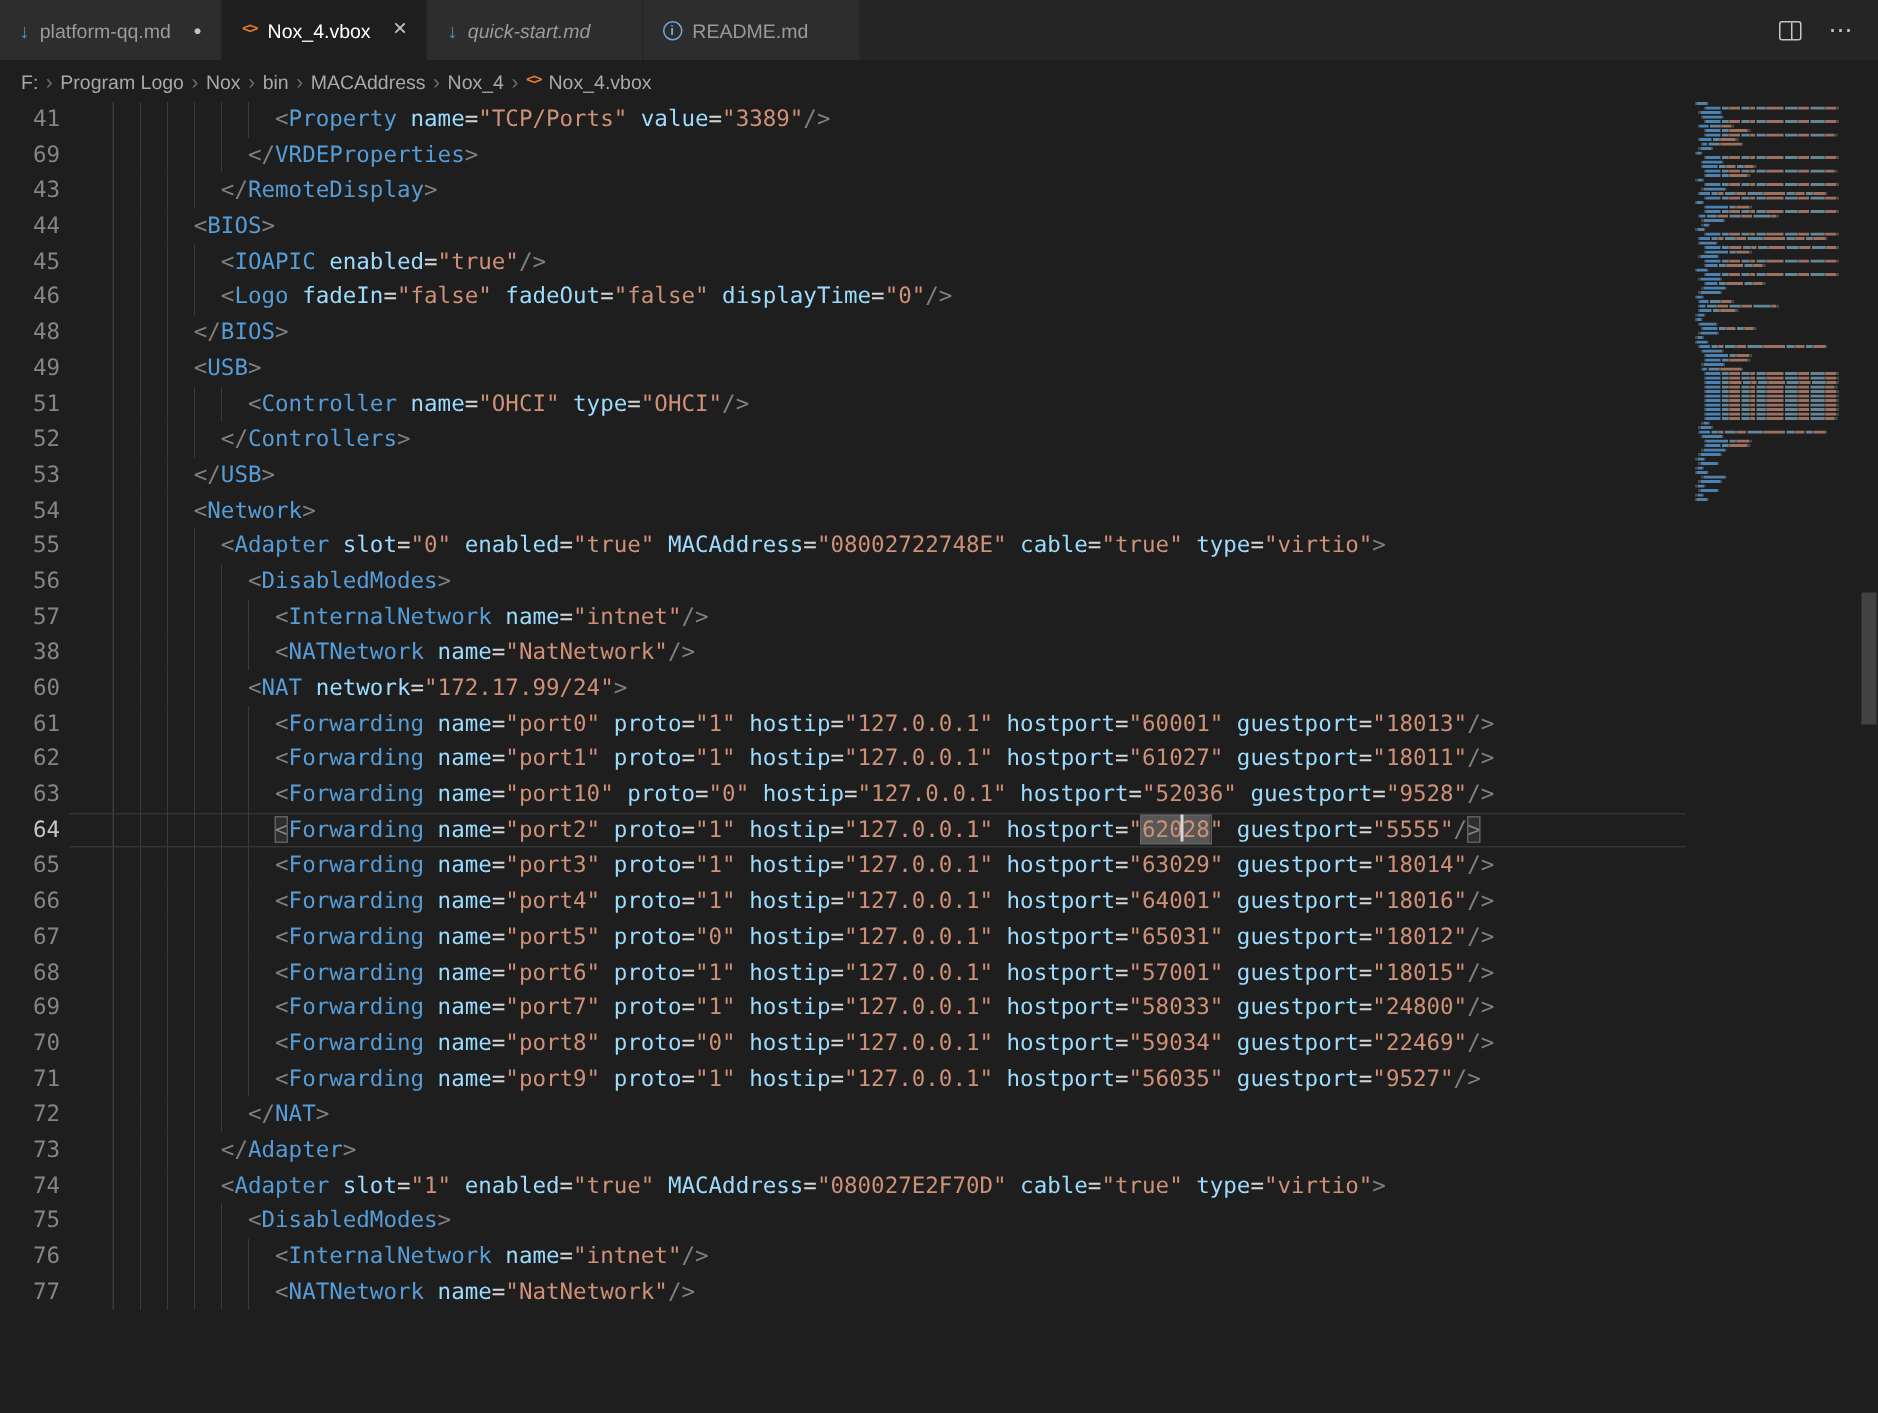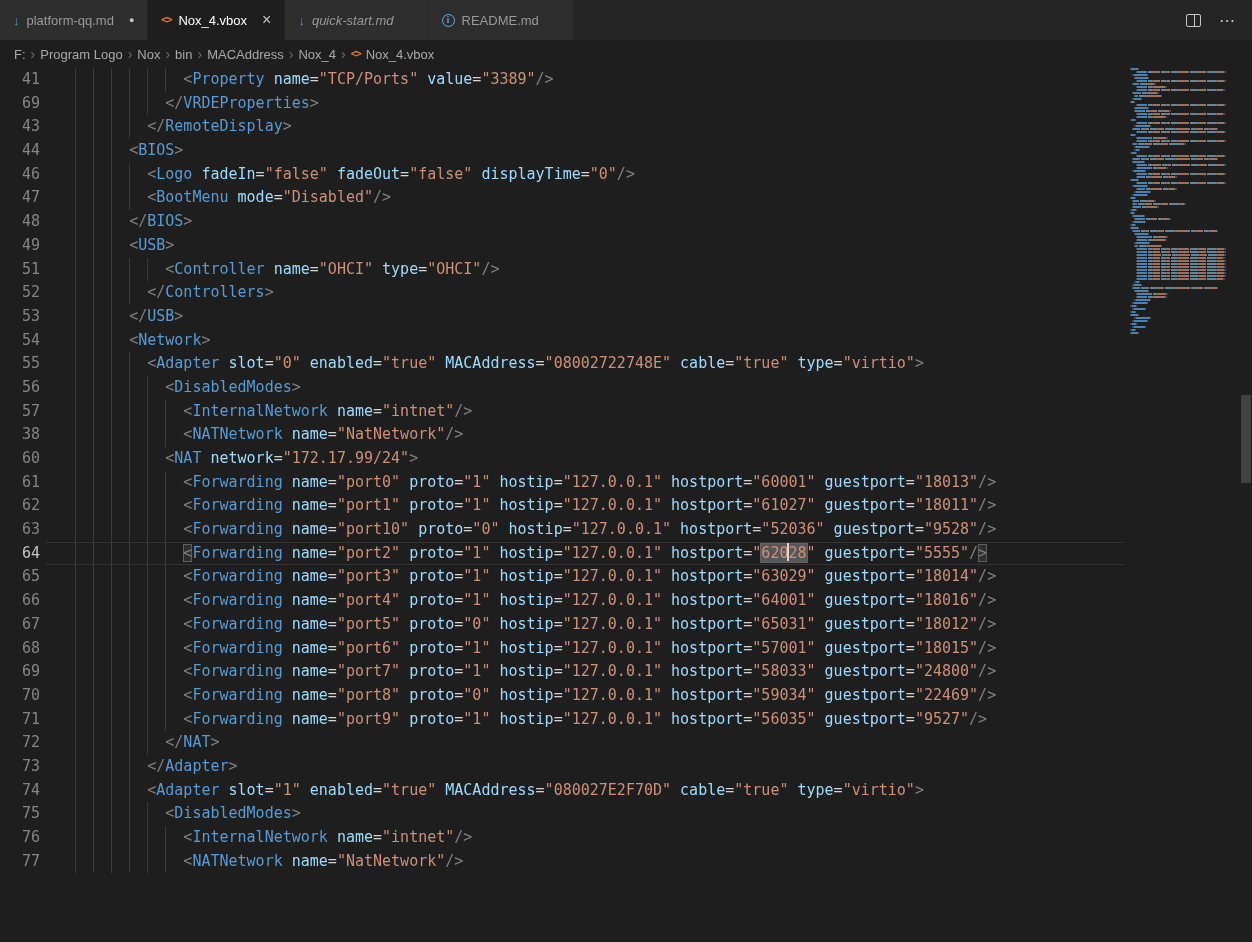--- a/index.html
+++ b/index.html
@@ -114,22 +114,22 @@
       <span>Nox_4.vbox</span>
     </span>
   </div>
 
 <div class="editor">
   <div class="lines">
       <div class="line"><span class="num">41</span><span class="lbody"><span class="ind" style="width: 12ch;"></span><span class="tk-p">&lt;</span><span class="tk-t">Property</span><span class="tk-w"> </span><span class="tk-a">name</span><span class="tk-e">=</span><span class="tk-s">"TCP/Ports"</span><span class="tk-w"> </span><span class="tk-a">value</span><span class="tk-e">=</span><span class="tk-s">"3389"</span><span class="tk-p">/&gt;</span></span></div>
       <div class="line"><span class="num">69</span><span class="lbody"><span class="ind" style="width: 10ch;"></span><span class="tk-p">&lt;/</span><span class="tk-t">VRDEProperties</span><span class="tk-p">&gt;</span></span></div>
       <div class="line"><span class="num">43</span><span class="lbody"><span class="ind" style="width: 8ch;"></span><span class="tk-p">&lt;/</span><span class="tk-t">RemoteDisplay</span><span class="tk-p">&gt;</span></span></div>
       <div class="line"><span class="num">44</span><span class="lbody"><span class="ind" style="width: 6ch;"></span><span class="tk-p">&lt;</span><span class="tk-t">BIOS</span><span class="tk-p">&gt;</span></span></div>
+      <div class="line"><span class="num">45</span><span class="lbody"><span class="ind" style="width: 8ch;"></span><span class="tk-p">&lt;</span><span class="tk-t">IOAPIC</span><span class="tk-w"> </span><span class="tk-a">enabled</span><span class="tk-e">=</span><span class="tk-s">"true"</span><span class="tk-p">/&gt;</span></span></div>
       <div class="line"><span class="num">46</span><span class="lbody"><span class="ind" style="width: 8ch;"></span><span class="tk-p">&lt;</span><span class="tk-t">Logo</span><span class="tk-w"> </span><span class="tk-a">fadeIn</span><span class="tk-e">=</span><span class="tk-s">"false"</span><span class="tk-w"> </span><span class="tk-a">fadeOut</span><span class="tk-e">=</span><span class="tk-s">"false"</span><span class="tk-w"> </span><span class="tk-a">displayTime</span><span class="tk-e">=</span><span class="tk-s">"0"</span><span class="tk-p">/&gt;</span></span></div>
-      <div class="line"><span class="num">47</span><span class="lbody"><span class="ind" style="width: 8ch;"></span><span class="tk-p">&lt;</span><span class="tk-t">BootMenu</span><span class="tk-w"> </span><span class="tk-a">mode</span><span class="tk-e">=</span><span class="tk-s">"Disabled"</span><span class="tk-p">/&gt;</span></span></div>
       <div class="line"><span class="num">48</span><span class="lbody"><span class="ind" style="width: 6ch;"></span><span class="tk-p">&lt;/</span><span class="tk-t">BIOS</span><span class="tk-p">&gt;</span></span></div>
       <div class="line"><span class="num">49</span><span class="lbody"><span class="ind" style="width: 6ch;"></span><span class="tk-p">&lt;</span><span class="tk-t">USB</span><span class="tk-p">&gt;</span></span></div>
       <div class="line"><span class="num">51</span><span class="lbody"><span class="ind" style="width: 10ch;"></span><span class="tk-p">&lt;</span><span class="tk-t">Controller</span><span class="tk-w"> </span><span class="tk-a">name</span><span class="tk-e">=</span><span class="tk-s">"OHCI"</span><span class="tk-w"> </span><span class="tk-a">type</span><span class="tk-e">=</span><span class="tk-s">"OHCI"</span><span class="tk-p">/&gt;</span></span></div>
       <div class="line"><span class="num">52</span><span class="lbody"><span class="ind" style="width: 8ch;"></span><span class="tk-p">&lt;/</span><span class="tk-t">Controllers</span><span class="tk-p">&gt;</span></span></div>
       <div class="line"><span class="num">53</span><span class="lbody"><span class="ind" style="width: 6ch;"></span><span class="tk-p">&lt;/</span><span class="tk-t">USB</span><span class="tk-p">&gt;</span></span></div>
       <div class="line"><span class="num">54</span><span class="lbody"><span class="ind" style="width: 6ch;"></span><span class="tk-p">&lt;</span><span class="tk-t">Network</span><span class="tk-p">&gt;</span></span></div>
       <div class="line"><span class="num">55</span><span class="lbody"><span class="ind" style="width: 8ch;"></span><span class="tk-p">&lt;</span><span class="tk-t">Adapter</span><span class="tk-w"> </span><span class="tk-a">slot</span><span class="tk-e">=</span><span class="tk-s">"0"</span><span class="tk-w"> </span><span class="tk-a">enabled</span><span class="tk-e">=</span><span class="tk-s">"true"</span><span class="tk-w"> </span><span class="tk-a">MACAddress</span><span class="tk-e">=</span><span class="tk-s">"08002722748E"</span><span class="tk-w"> </span><span class="tk-a">cable</span><span class="tk-e">=</span><span class="tk-s">"true"</span><span class="tk-w"> </span><span class="tk-a">type</span><span class="tk-e">=</span><span class="tk-s">"virtio"</span><span class="tk-p">&gt;</span></span></div>
       <div class="line"><span class="num">56</span><span class="lbody"><span class="ind" style="width: 10ch;"></span><span class="tk-p">&lt;</span><span class="tk-t">DisabledModes</span><span class="tk-p">&gt;</span></span></div>
       <div class="line"><span class="num">57</span><span class="lbody"><span class="ind" style="width: 12ch;"></span><span class="tk-p">&lt;</span><span class="tk-t">InternalNetwork</span><span class="tk-w"> </span><span class="tk-a">name</span><span class="tk-e">=</span><span class="tk-s">"intnet"</span><span class="tk-p">/&gt;</span></span></div>
       <div class="line"><span class="num">38</span><span class="lbody"><span class="ind" style="width: 12ch;"></span><span class="tk-p">&lt;</span><span class="tk-t">NATNetwork</span><span class="tk-w"> </span><span class="tk-a">name</span><span class="tk-e">=</span><span class="tk-s">"NatNetwork"</span><span class="tk-p">/&gt;</span></span></div>

